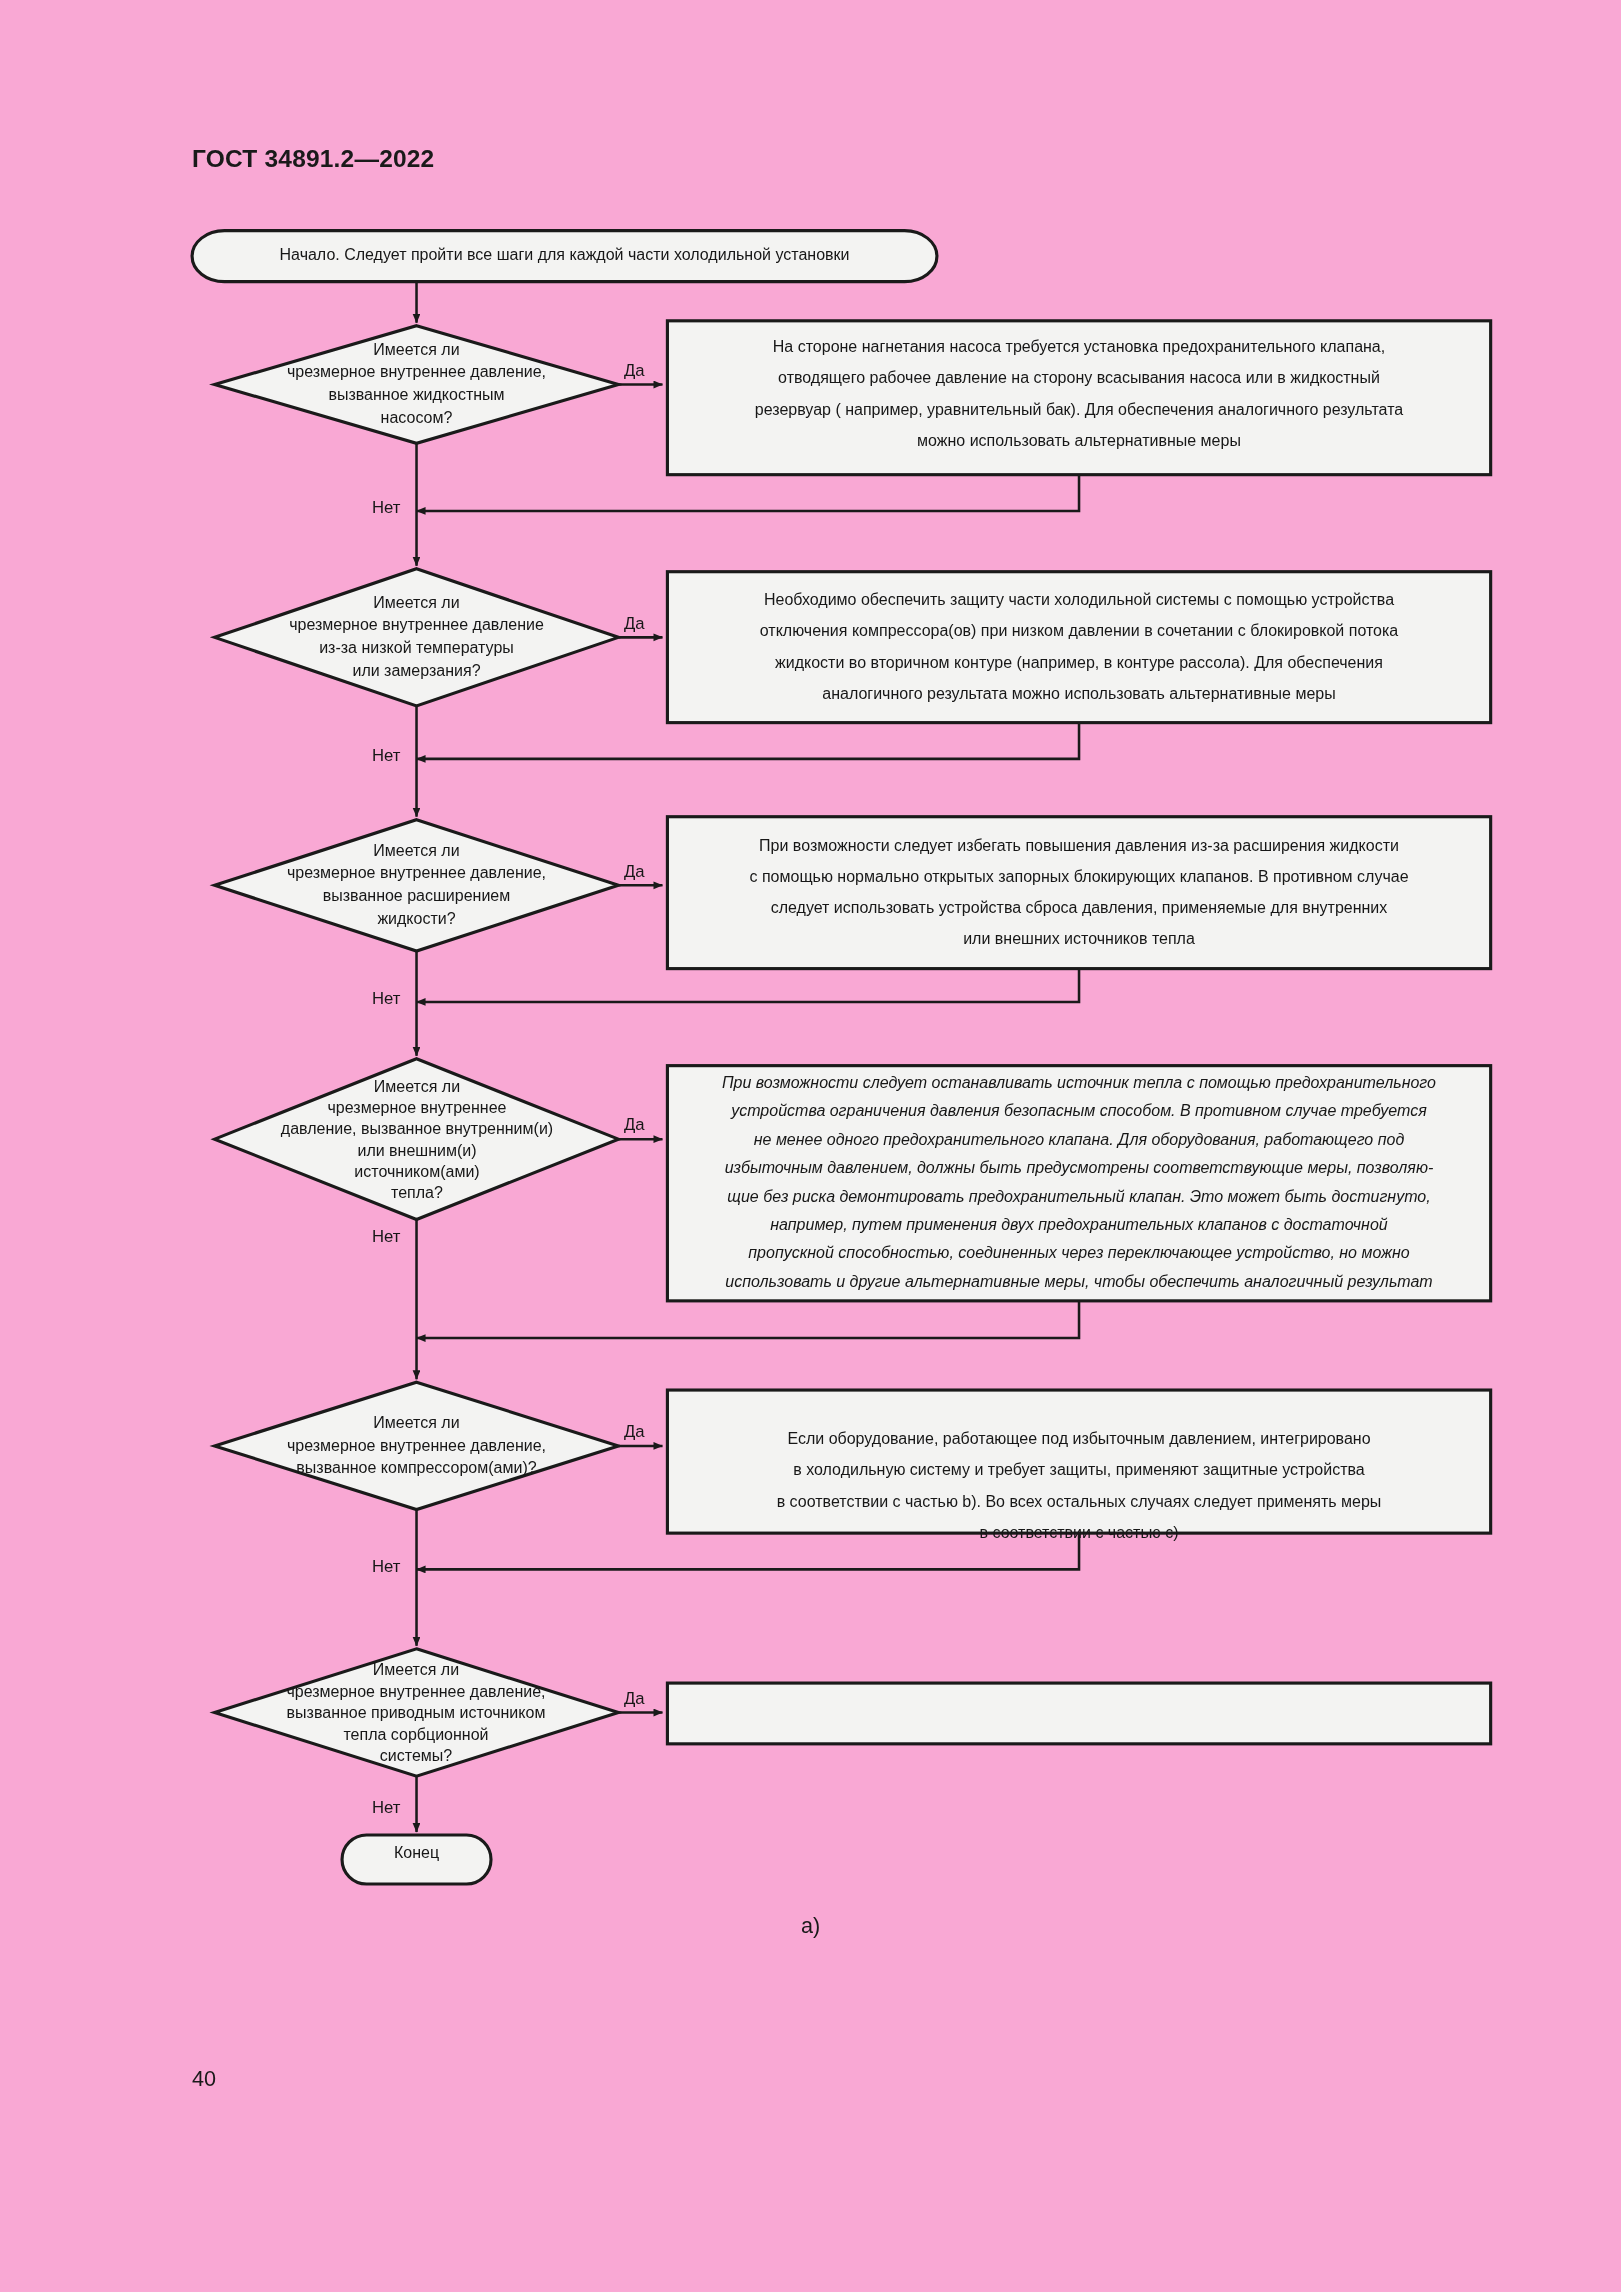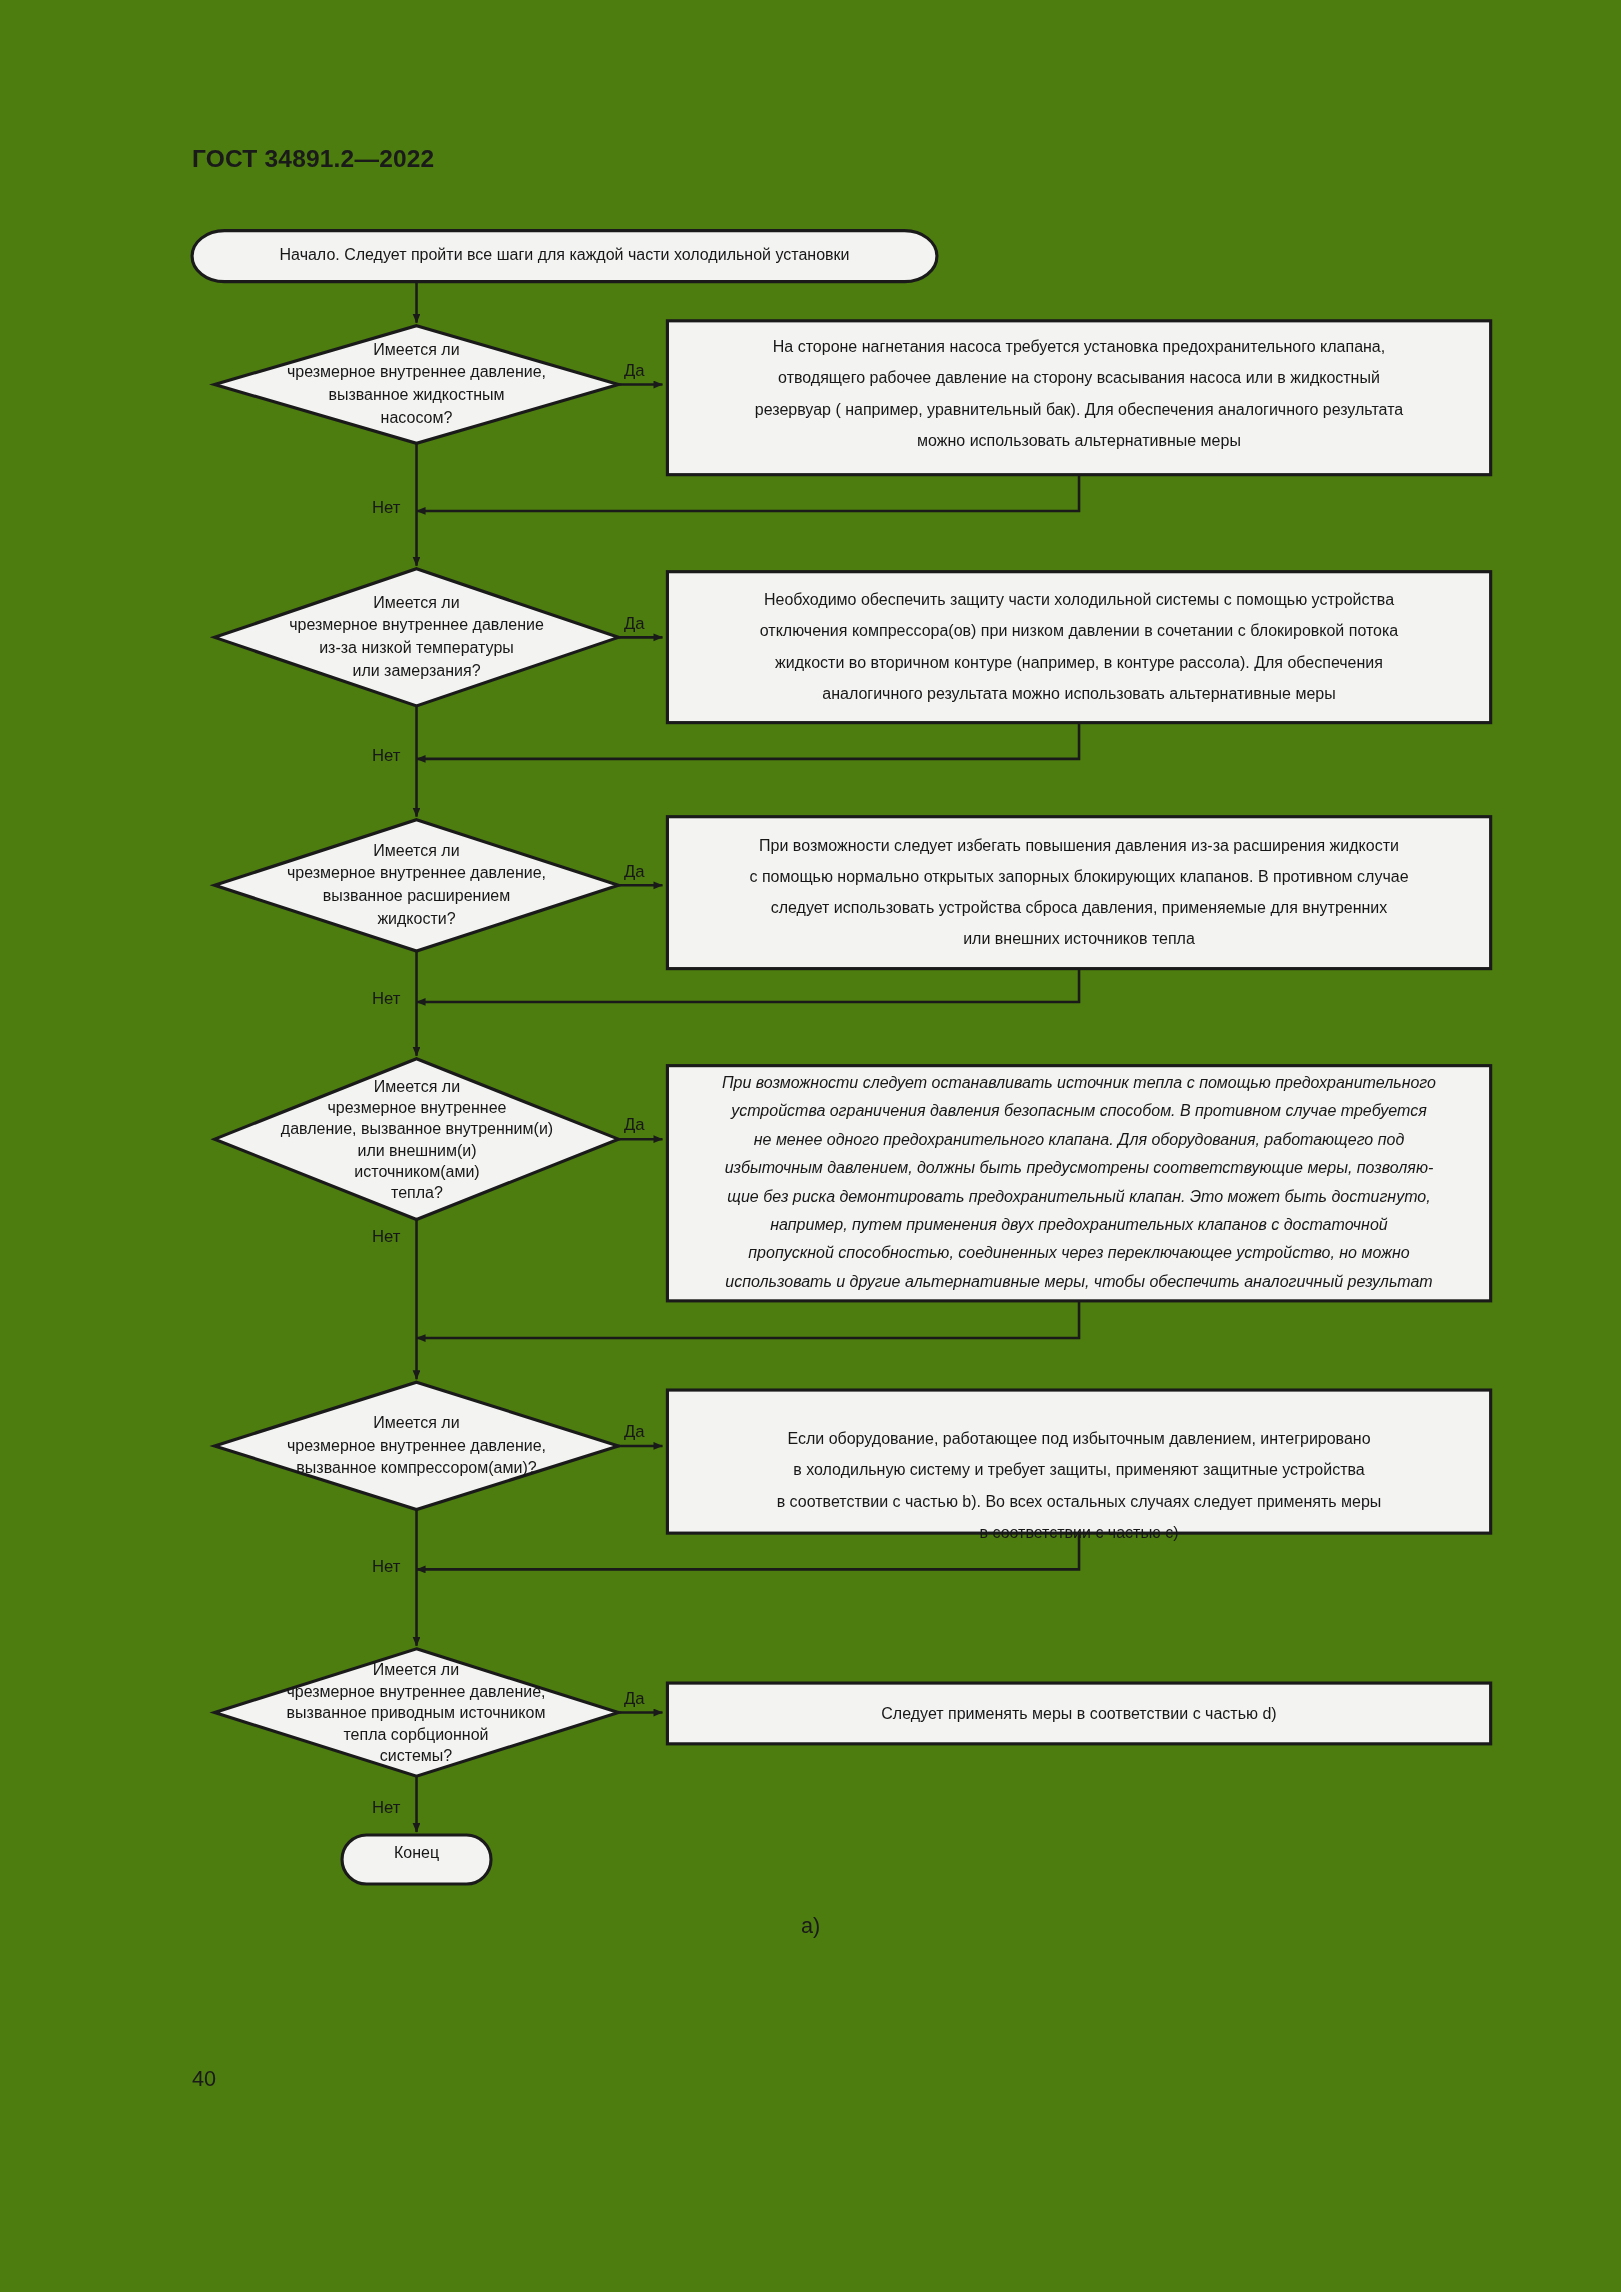--- a/index.html
+++ b/index.html
@@ -11,21 +11,21 @@
     width: 1621px;
     height: 2293px;
     position: relative;
     font-family: "Liberation Sans", sans-serif;
     color: #1a1a1a;
     overflow: hidden;
   }
   #page {
     position: absolute;
     inset: 0;
-    background: #4d7c0f;
+    background: #f9a8d4;
   }
   .std-header {
     position: absolute;
     left: 192px;
     top: 145px;
     font-size: 24.5px;
     font-weight: bold;
     letter-spacing: 0.2px;
     color: #1a1a1a;
     white-space: nowrap;
@@ -210,21 +210,20 @@
 в соответствии с частью b). Во всех остальных случаях следует применять меры
 в соответствии с частью c)</div>
 
   <div class="node-text decision-text" style="left:230px;top:1658px;width:372px;height:110px;white-space:pre-line;line-height:1.34;">Имеется ли
 чрезмерное внутреннее давление,
 вызванное приводным источником
 тепла сорбционной
 системы?</div>
   <div class="edge-label" style="left:624px;top:1689px;">Да</div>
   <div class="edge-label" style="left:372px;top:1798px;">Нет</div>
-  <div class="node-text action-text" style="left:677px;top:1683px;width:804px;height:61px;white-space:pre-line;">Следует применять меры в соответствии с частью d)</div>
 
   <div class="node-text terminator-text" style="left:342px;top:1835px;width:149px;height:36px;">Конец</div>
 
   <div class="figure-caption">a)</div>
   <div class="page-number">40</div>
 
 </div>
 
 
 </body></html>

